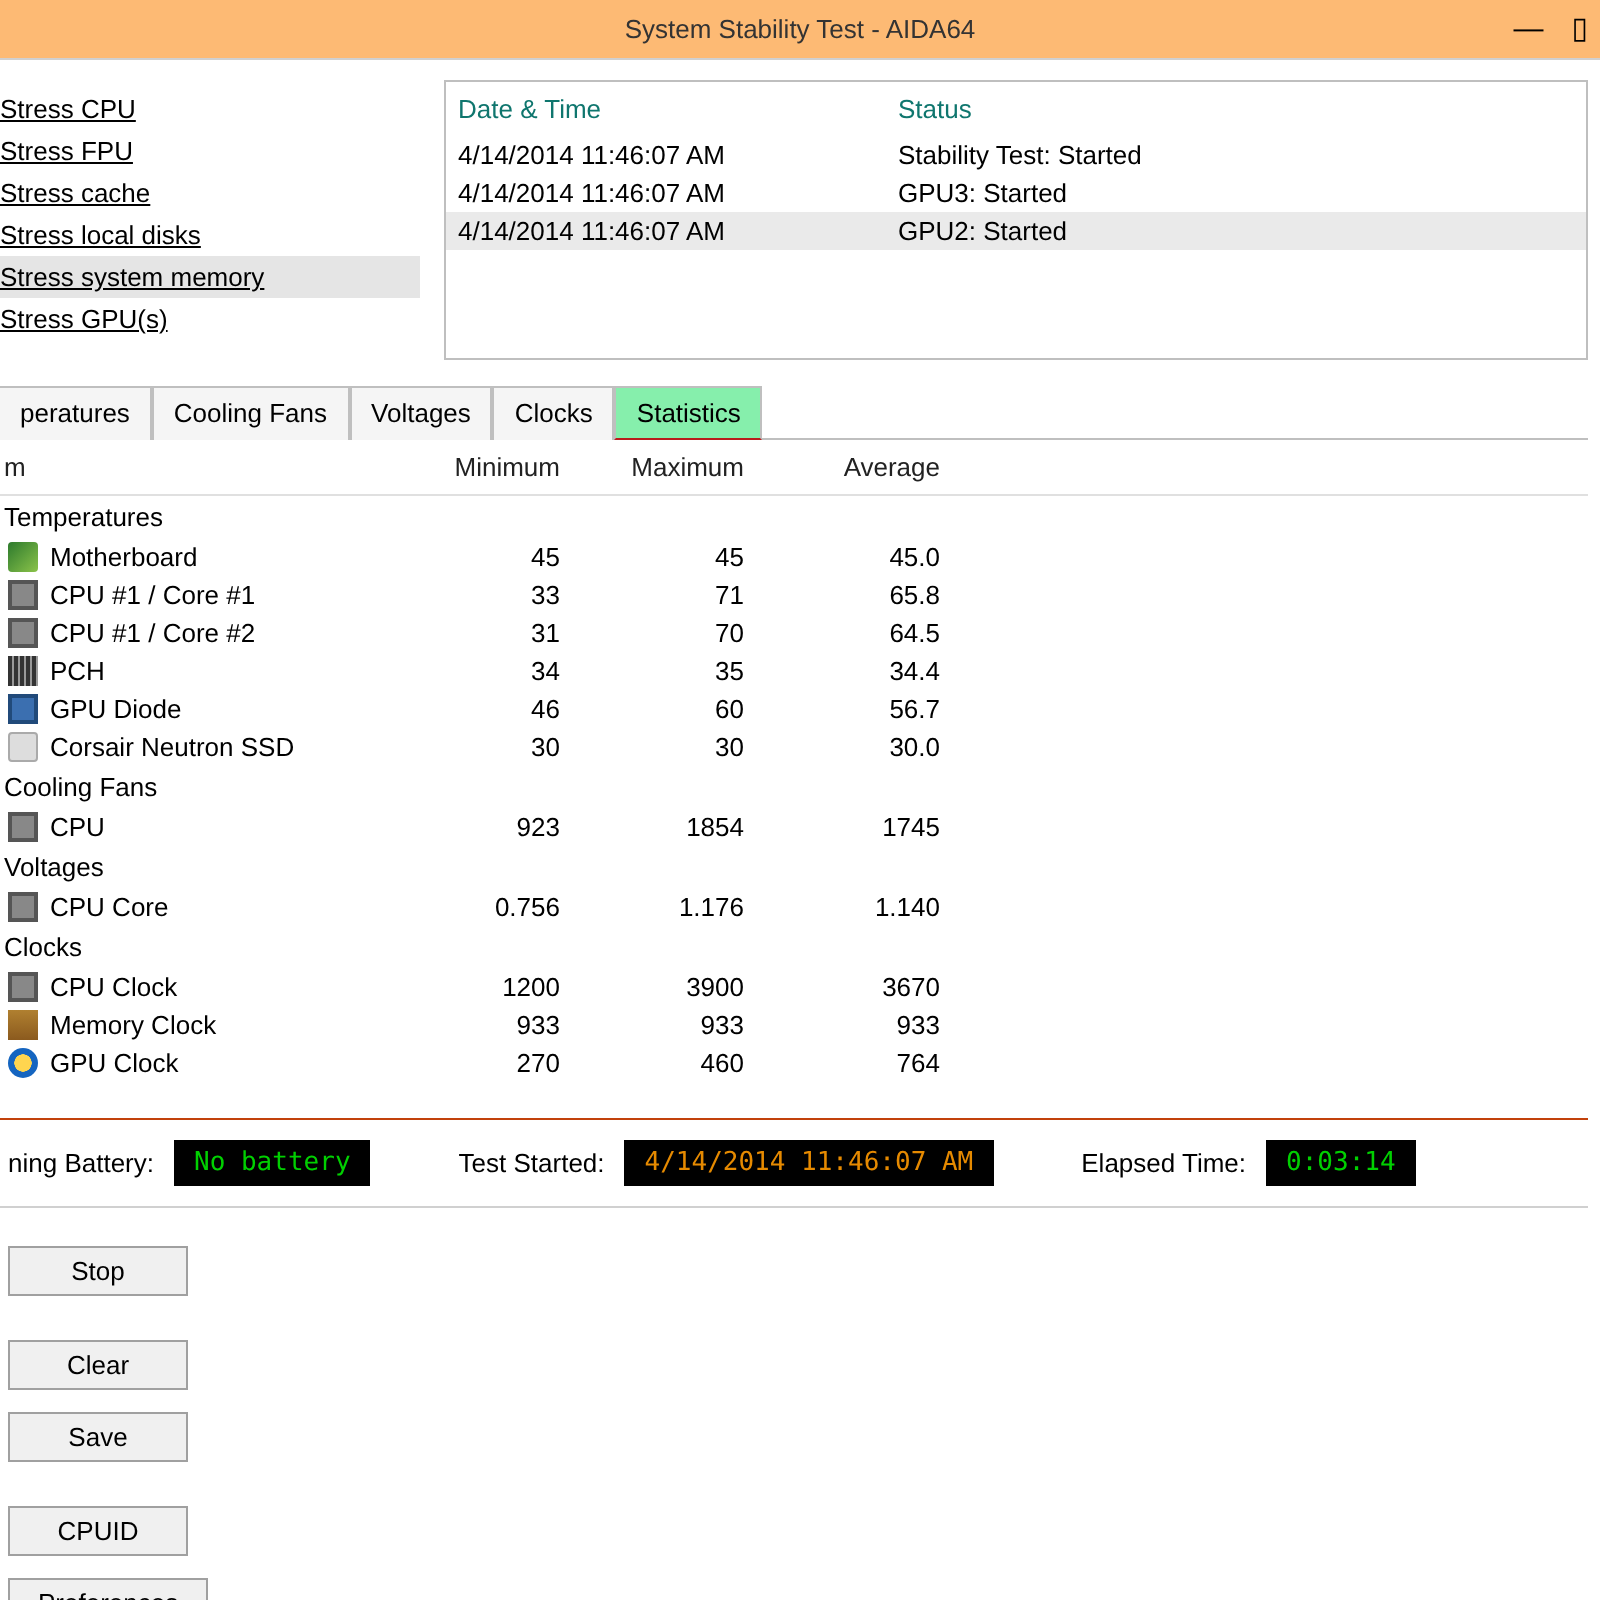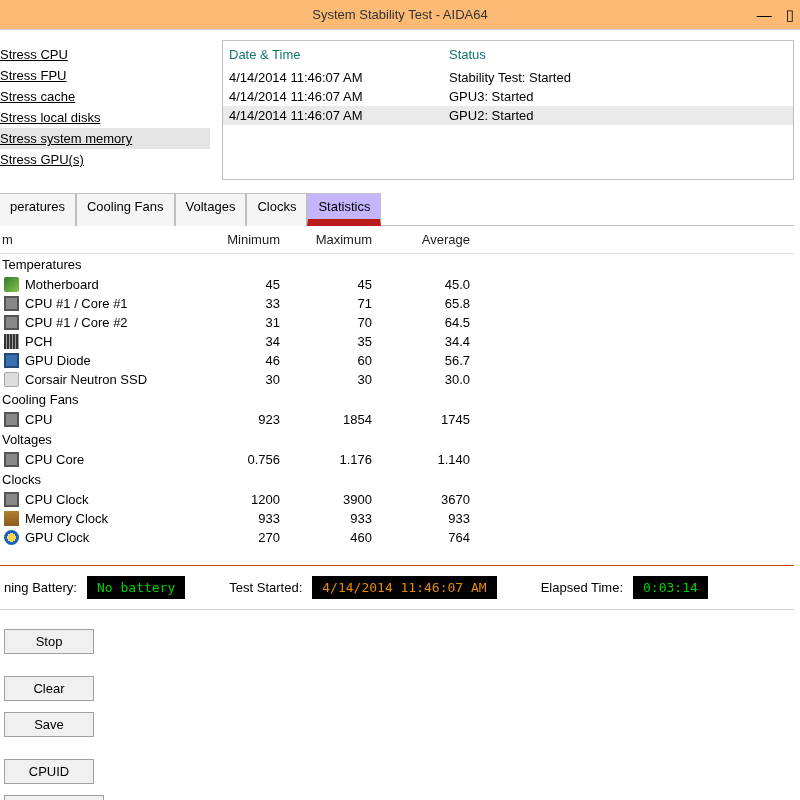--- a/index.html
+++ b/index.html
@@ -85,22 +85,22 @@
     padding: 5px 10px;
     border: 1px solid #bfbfbf;
     border-bottom: none;
     background: #f5f5f5;
     margin-right: 0px;
     position: relative;
     top: 1px;
     cursor: default;
   }
   .tab.active {
-    background: #c4b5fd;
-    border-bottom: 7px solid #b91c1c;
+    background: #86efac;
+    border-bottom: 1px solid #b91c1c;
   }
   .tab.first { border-left: none; }
 
   .statarea {
     border: none;
   }
   .stat-head {
     display: flex;
     border-bottom: 1px solid #e0e0e0;
     font-size: 13px;

